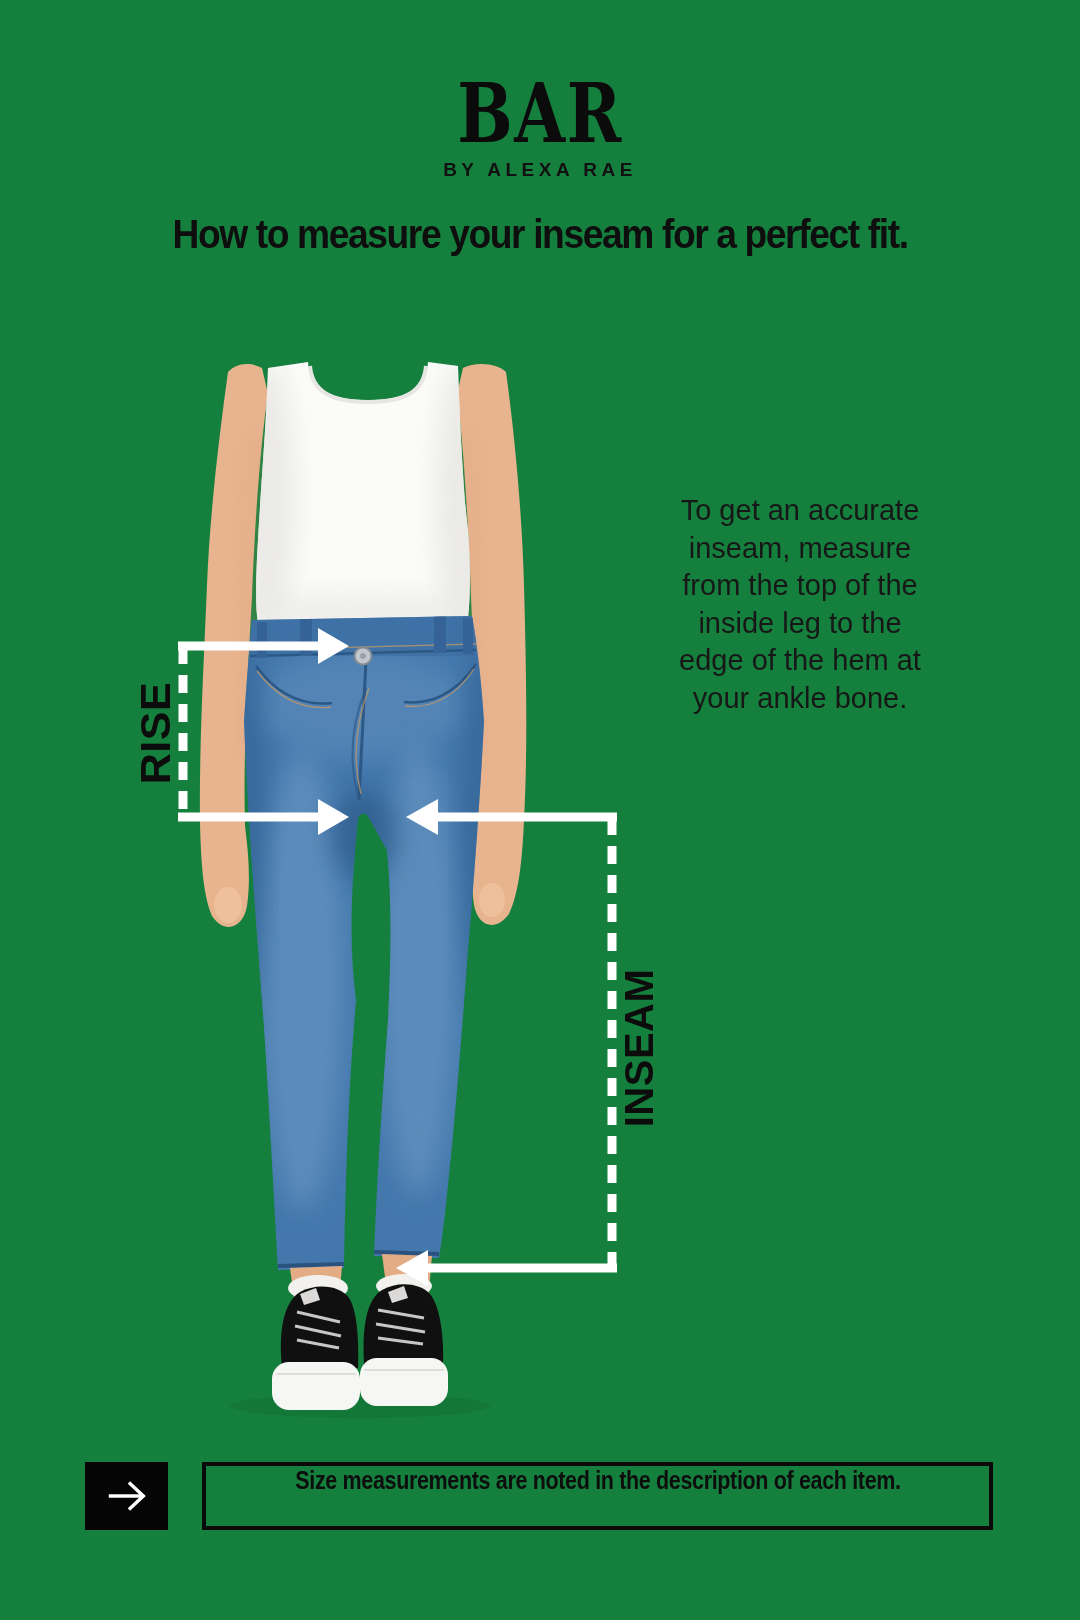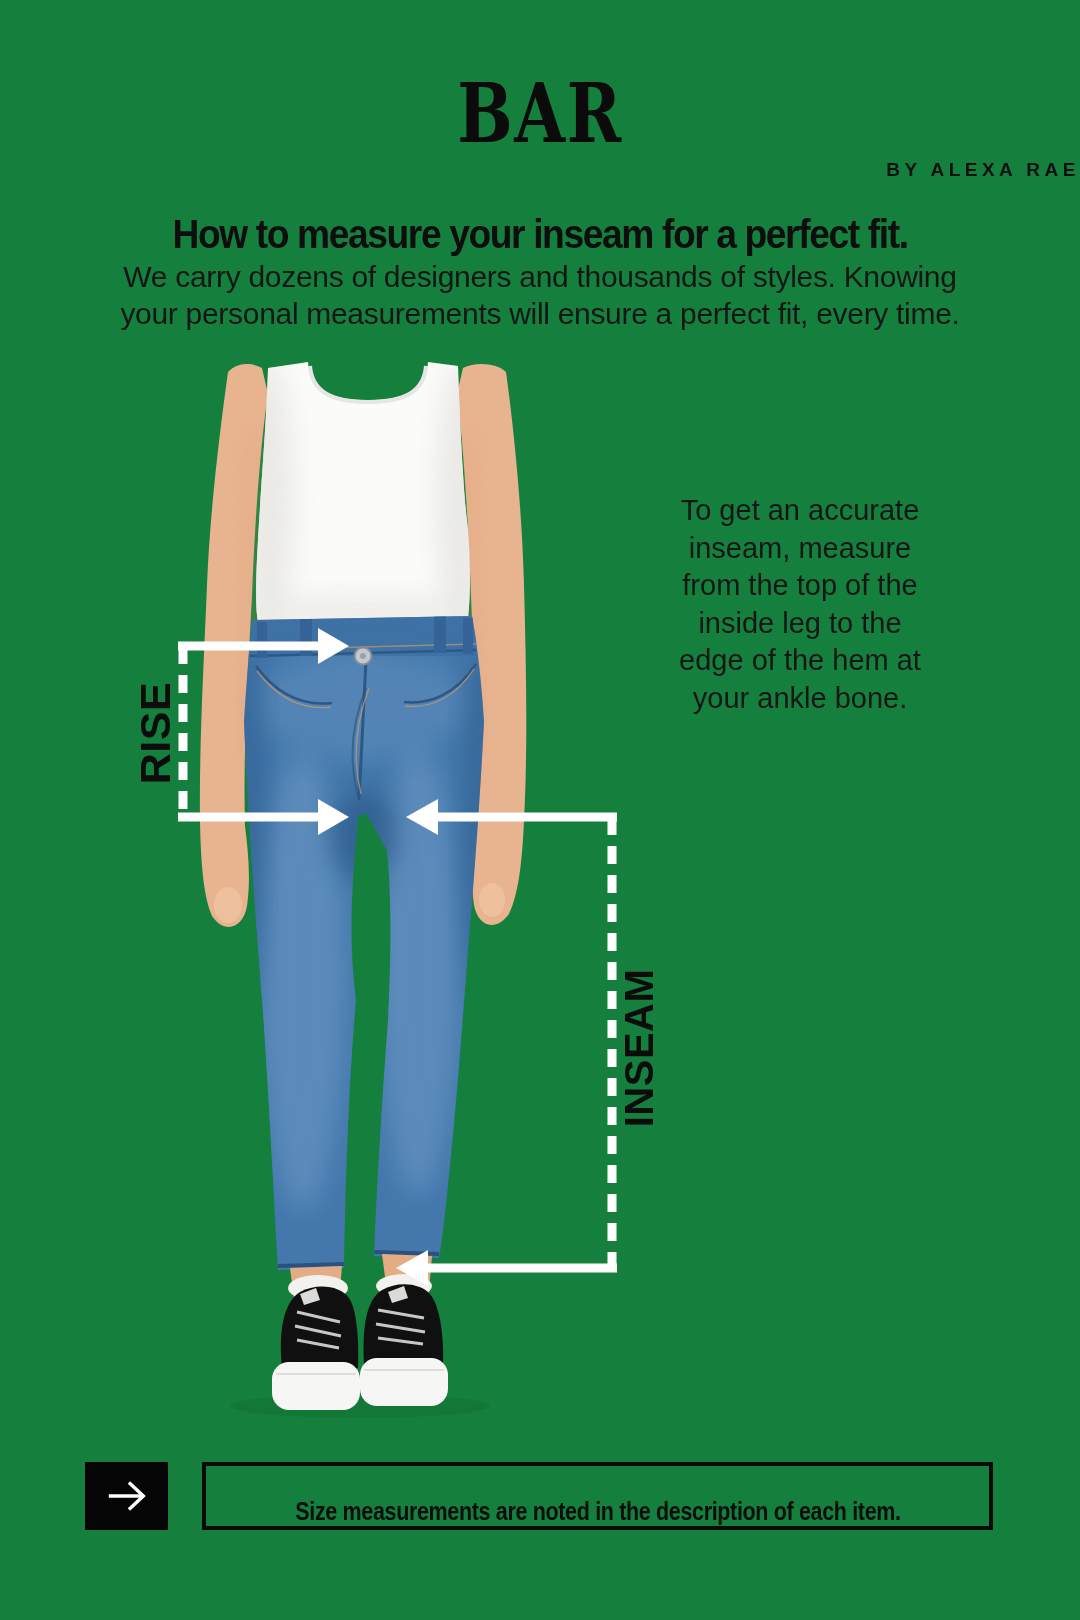--- a/index.html
+++ b/index.html
@@ -10,21 +10,21 @@
   }
   .abs { position:absolute; }
 
   .logo {
     left:0; right:0; top:72px; text-align:center;
     font-family:"DejaVu Serif", serif; font-weight:700;
     font-size:82px; line-height:82px; letter-spacing:2px; color:#0b0b0b;
     transform:scaleX(0.80); transform-origin:center;
   }
   .tagline {
-    left:0; right:0; top:159px; text-align:right;
+    left:0; right:0; top:159px; text-align:center;
     font-size:19px; font-weight:700; letter-spacing:4.5px; color:#111;
   }
   .title {
     left:0; right:0; top:212px; text-align:center;
     font-size:40px; font-weight:700; letter-spacing:-1.5px; color:#0e0e0e;
     transform:scaleX(0.93); transform-origin:center; white-space:nowrap;
   }
   .subtitle {
     left:40px; width:1000px; top:259px; text-align:center;
     font-size:30px; line-height:36.5px; letter-spacing:-0.3px; color:#161616;
@@ -46,21 +46,21 @@
 
   .figure-svg { left:0; top:0; }
 
   .footer-arrow-btn {
     left:85px; top:1462px; width:83px; height:68px; background:#050505;
     display:flex; align-items:center; justify-content:center; cursor:pointer;
   }
   .footer-note-box {
     left:202px; top:1462px; width:791px; height:68px;
     border:4px solid #0a0a0a; box-sizing:border-box;
-    display:flex; align-items:flex-end; justify-content:center;
+    display:flex; align-items:flex-start; justify-content:center;
   }
   .footer-note-text {
     font-size:25px; font-weight:700; letter-spacing:-0.4px; color:#0d0d0d;
     transform:scaleX(0.86); transform-origin:center; white-space:nowrap;
   }
 </style>
 </head>
 <body>
 
 <div class="canvas">
@@ -163,22 +163,20 @@
       <polygon points="438,799 438,835 406,817" stroke="none"></polygon>
       <line x1="427" y1="1268" x2="617" y2="1268" stroke-width="9"></line>
       <polygon points="428,1250 428,1286 396,1268" stroke="none"></polygon>
     </g>
   </svg>
 
   <div class="abs logo">BAR</div>
   <div class="abs tagline">BY ALEXA RAE</div>
 
   <h1 class="abs title" style="margin:0;">How to measure your inseam for a perfect fit.</h1>
-  <div class="abs subtitle">We carry dozens of designers and thousands of styles. Knowing
-your personal measurements will ensure a perfect fit, every time.</div>
 
   <div class="abs measure-label rise-label">RISE</div>
   <div class="abs measure-label inseam-label">INSEAM</div>
 
   <div class="abs instruction instr-1">To get an accurate
 inseam, measure
 from the top of the
 inside leg to the
 edge of the hem at
 your ankle bone.</div>

